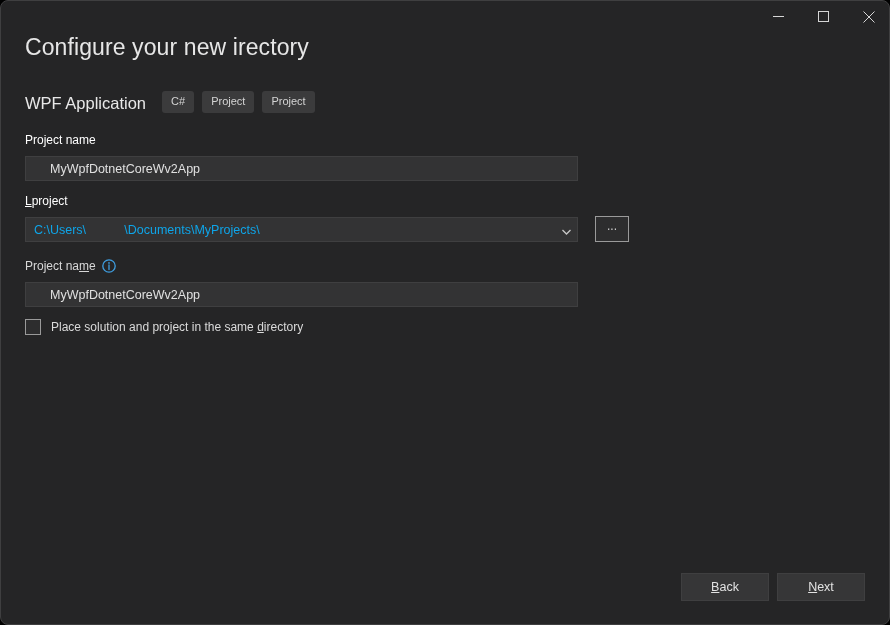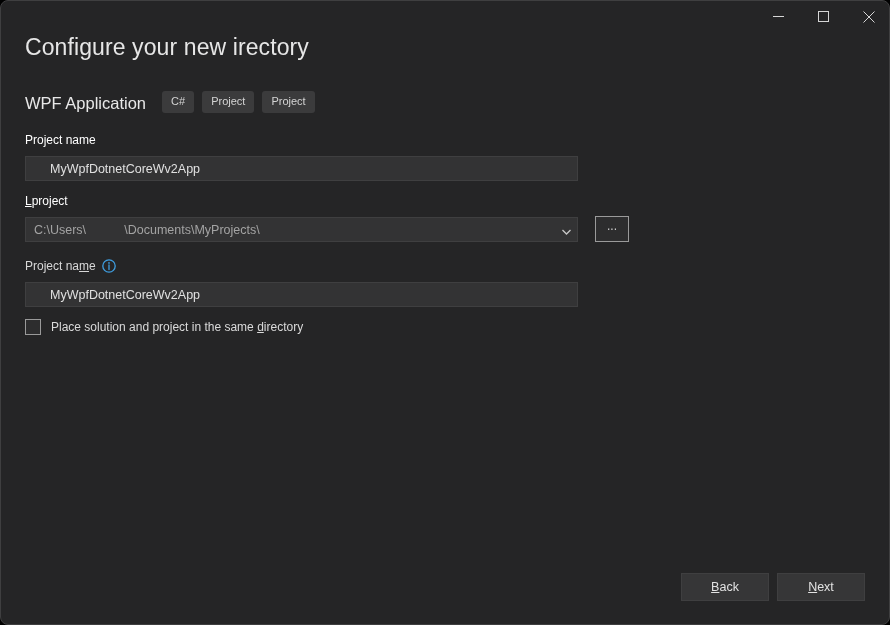--- a/index.html
+++ b/index.html
@@ -117,21 +117,21 @@
     background: #333334;
     border: 1px solid #3f3f40;
   }
   #location-input {
     position: absolute;
     left: 0; top: 0;
     width: 530px; height: 23px;
     box-sizing: border-box;
     background: transparent;
     border: 0;
-    color: #a3a3a3;
+    color: #0ea5e9;
     font-size: 12.5px;
     padding: 4px 8px;
     outline: none;
     font-family: "Liberation Sans", sans-serif;
     white-space: pre;
   }
   #location-dropdown-btn {
     position: absolute;
     right: 0; top: 0;
     width: 21px; height: 23px;

